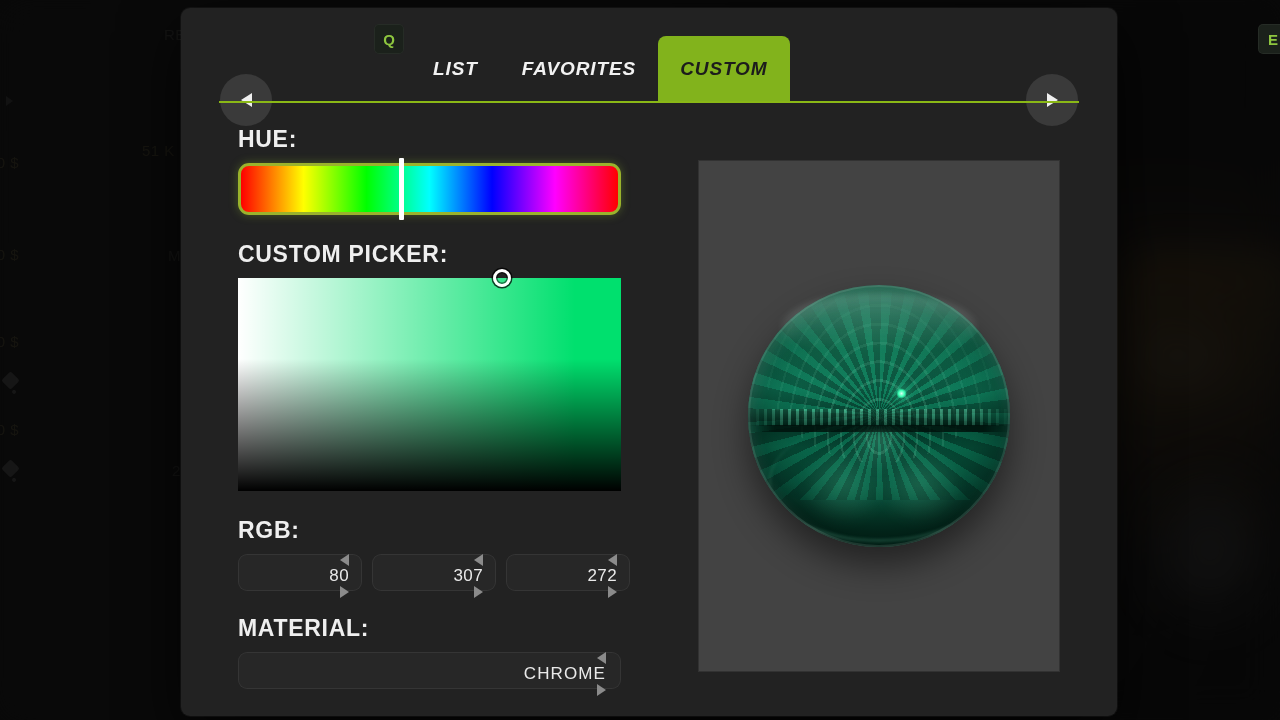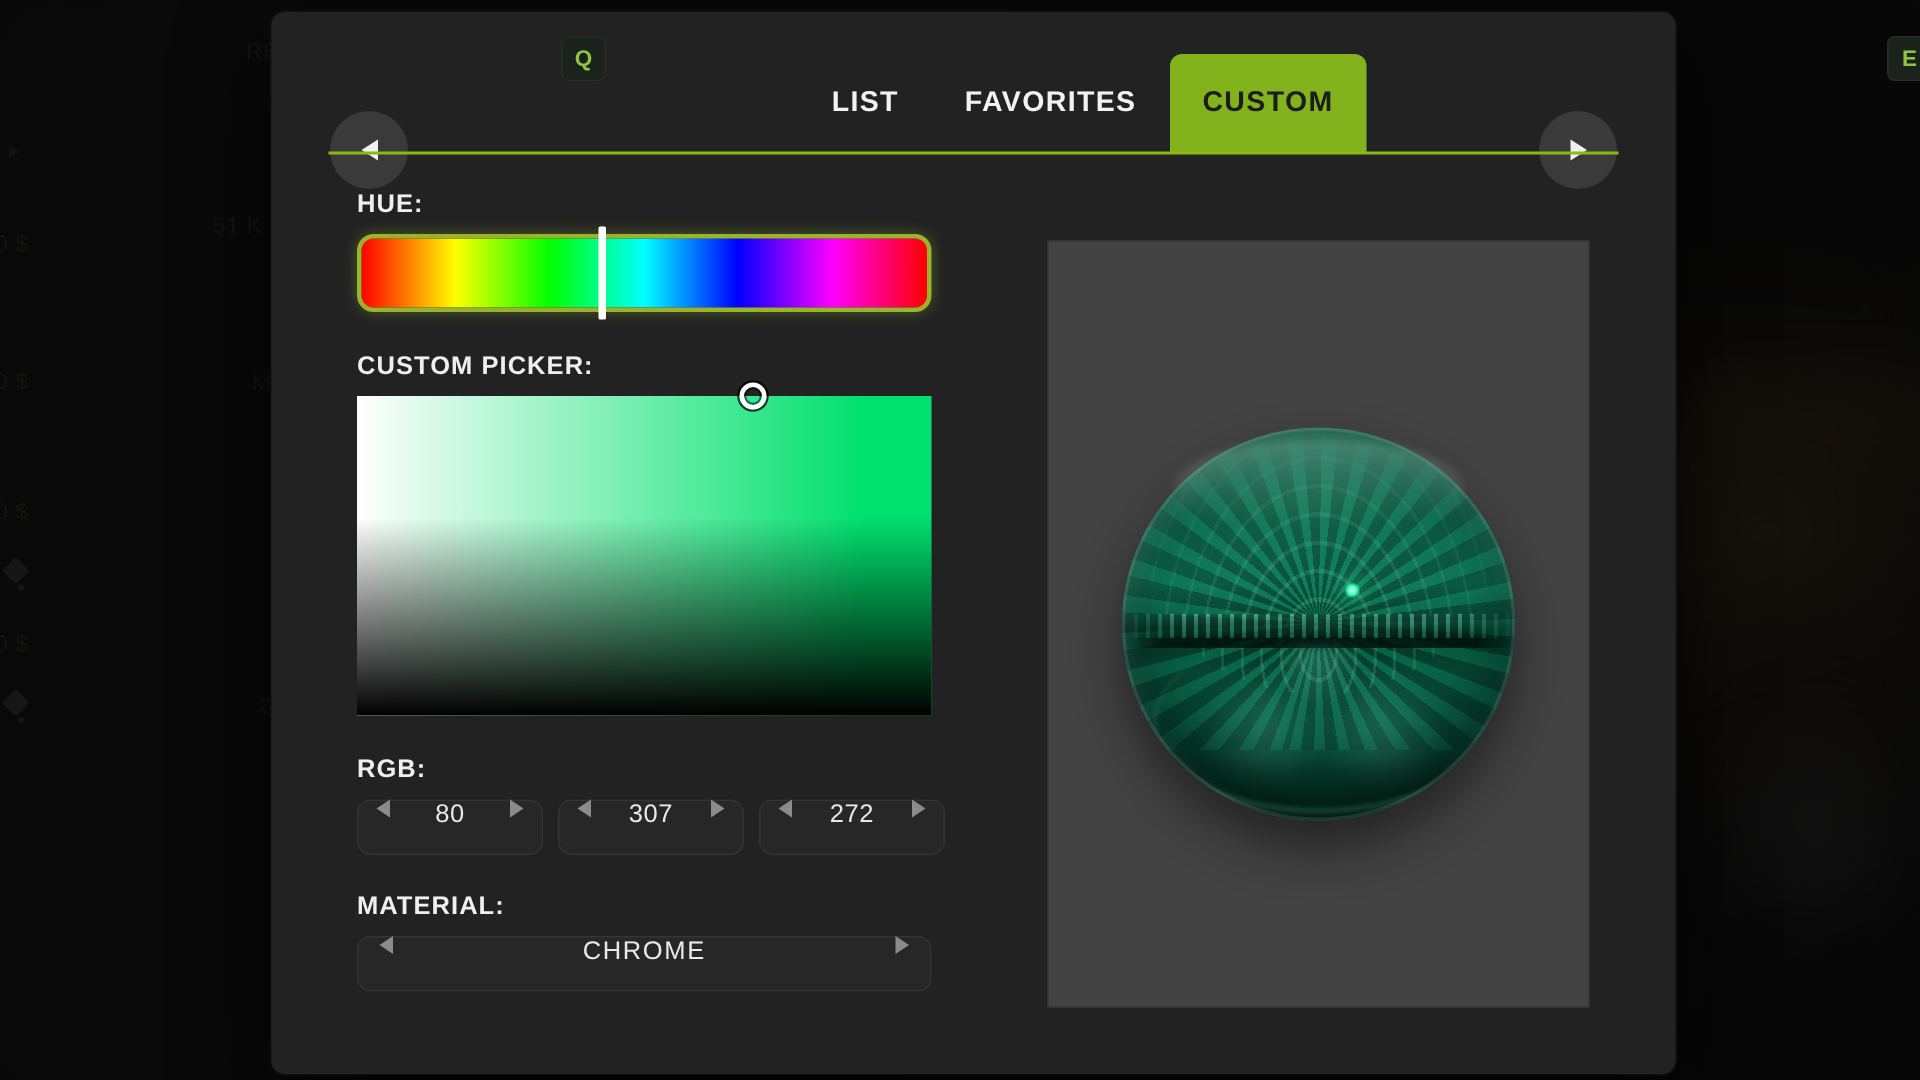--- a/index.html
+++ b/index.html
@@ -104,21 +104,21 @@
     left: 0; top: 28px; width: 936px; height: 68px;
   }
   #tab-underline {
     position: absolute;
     left: 38px; top: 65px; width: 860px; height: 2px;
     background: #8ab816;
   }
   .tabs {
     position: absolute;
     left: 230px; top: 0; width: 500px; height: 66px;
-    display: flex; align-items: stretch; justify-content: flex-end;
+    display: flex; align-items: stretch; justify-content: flex-start; font-style: italic;
   }
   .tab {
     flex: 0 0 auto;
     display: flex; align-items: center; justify-content: center;
     padding: 0 22px;
     color: #f2f2f2;
     font-size: 19px; font-weight: bold;
     letter-spacing: .9px;
     cursor: pointer;
     border-radius: 8px 8px 0 0;
@@ -143,21 +143,21 @@
     border-top: 7px solid transparent;
     border-bottom: 7px solid transparent;
   }
   #nav-prev .tri { border-right: 11px solid #f0f0f0; }
   #nav-next .tri { border-left: 11px solid #f0f0f0; }
 
   
   #controls { position: absolute; left: 57px; top: 118px; width: 400px; }
   .section-label {
     color: #efefef;
-    font-size: 17px; font-weight: bold;
+    font-size: 23px; font-weight: bold;
     letter-spacing: .7px;
     margin-bottom: 10px;
   }
 
   
   #hue-slider {
     position: relative;
     width: 383px; height: 52px;
     border-radius: 11px;
     border: 3px solid #9ab32c;
@@ -196,22 +196,23 @@
   }
 
   
   #rgb-block { margin-top: 26px; }
   #rgb-row { display: flex; gap: 10px; }
   .stepper {
     height: 37px;
     border-radius: 9px;
     background: #272727;
     box-shadow: inset 0 0 0 1px rgba(255,255,255,.065);
-    display: flex; align-items: flex-start; justify-content: space-between;
+    display: flex; align-items: flex-end; justify-content: space-between;
     padding: 0 13px;
+    flex-direction: column;
   }
   .stepper.rgb { width: 124px; }
   .stepper.wide { width: 383px; padding: 0 15px; }
   .stepper .val {
     flex: 1;
     text-align: center;
     color: #e9e9e9;
     font-size: 17px;
     letter-spacing: .4px;
   }

